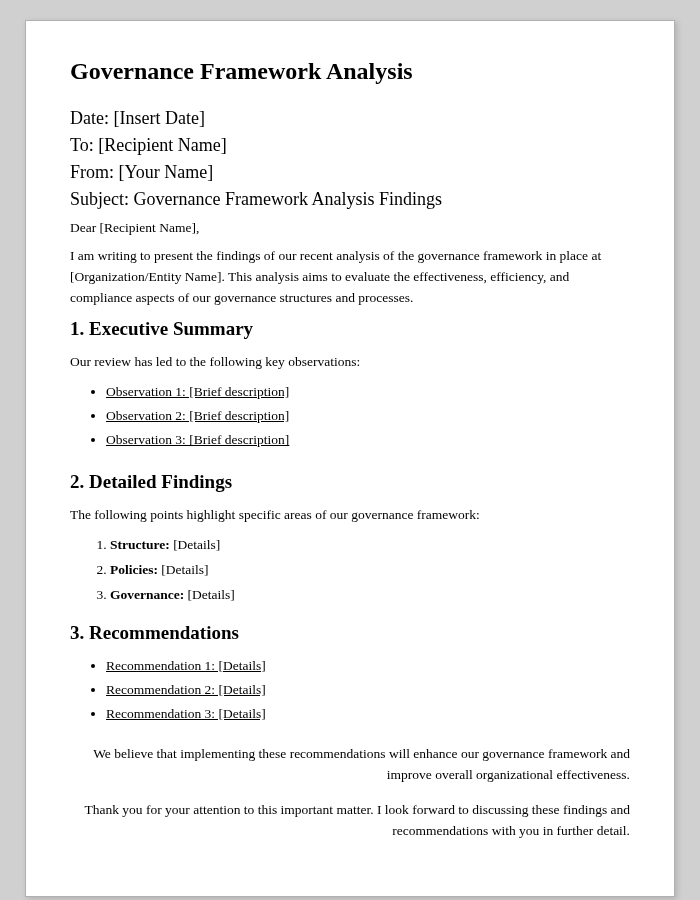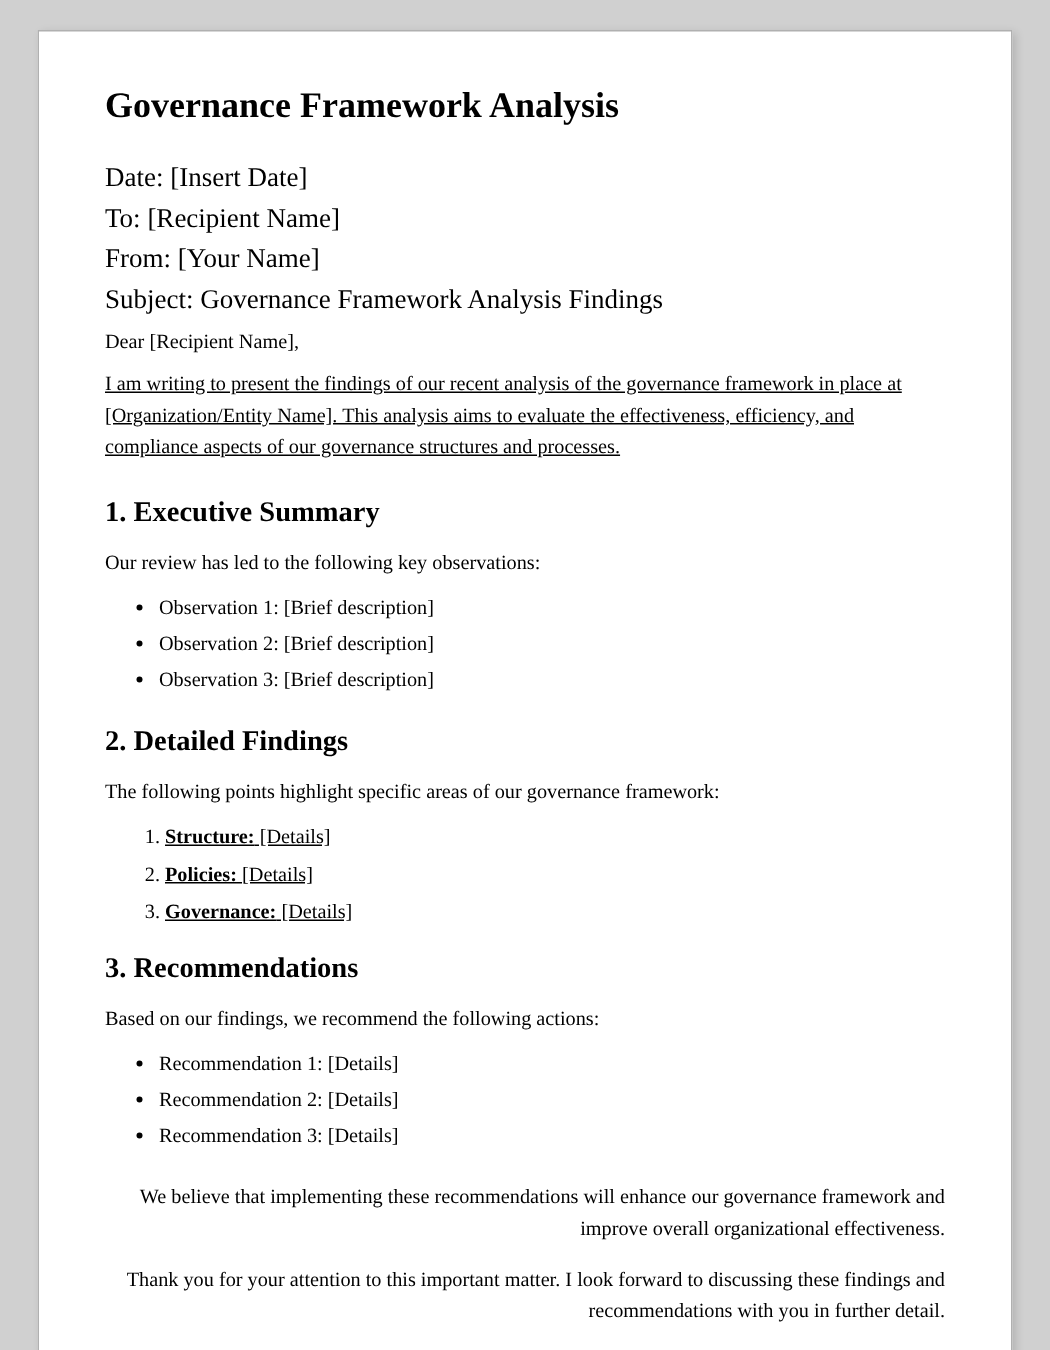--- a/index.html
+++ b/index.html
@@ -45,23 +45,22 @@
     .salutation {
       font-size: 13.5px;
       margin-top: 10px;
       margin-bottom: 10px;
       font-family: Georgia, serif;
     }
 
     .intro-paragraph {
       font-size: 13.5px;
       line-height: 1.55;
-      margin-bottom: 22px;
+      margin-bottom: 9px;
       font-family: Georgia, serif;
-      text-decoration: underline;
     }
 
     .section-heading {
       font-size: 19px;
       font-weight: bold;
       margin-bottom: 12px;
       margin-top: 4px;
       font-family: Georgia, serif;
     }
 
@@ -76,27 +75,27 @@
       list-style-type: disc;
       padding-left: 36px;
       margin-bottom: 20px;
     }
 
     .bullet-list li {
       font-size: 13.5px;
       margin-bottom: 4px;
       line-height: 1.5;
       font-family: Georgia, serif;
+      text-decoration: underline;
     }
 
     .numbered-list {
       list-style-type: decimal;
       padding-left: 40px;
       margin-bottom: 16px;
-      text-decoration: underline;
     }
 
     .numbered-list li {
       font-size: 13.5px;
       margin-bottom: 4px;
       line-height: 1.55;
       font-family: Georgia, serif;
     }
 
     .numbered-list li strong {
@@ -146,21 +145,20 @@
     <p class="section-intro">The following points highlight specific areas of our governance framework:</p>
     <ol class="numbered-list">
       <li><strong>Structure:</strong> [Details]</li>
       <li><strong>Policies:</strong> [Details]</li>
       <li><strong>Governance:</strong> [Details]</li>
     </ol>
   </div>
 
   <div class="section-block">
     <h2 class="section-heading">3. Recommendations</h2>
-    <p class="section-intro">Based on our findings, we recommend the following actions:</p>
     <ul class="bullet-list">
       <li>Recommendation 1: [Details]</li>
       <li>Recommendation 2: [Details]</li>
       <li>Recommendation 3: [Details]</li>
     </ul>
   </div>
 
   <p class="closing-paragraph">We believe that implementing these recommendations will enhance our governance framework and improve overall organizational effectiveness.</p>
   <p class="closing-paragraph">Thank you for your attention to this important matter. I look forward to discussing these findings and recommendations with you in further detail.</p>
 

